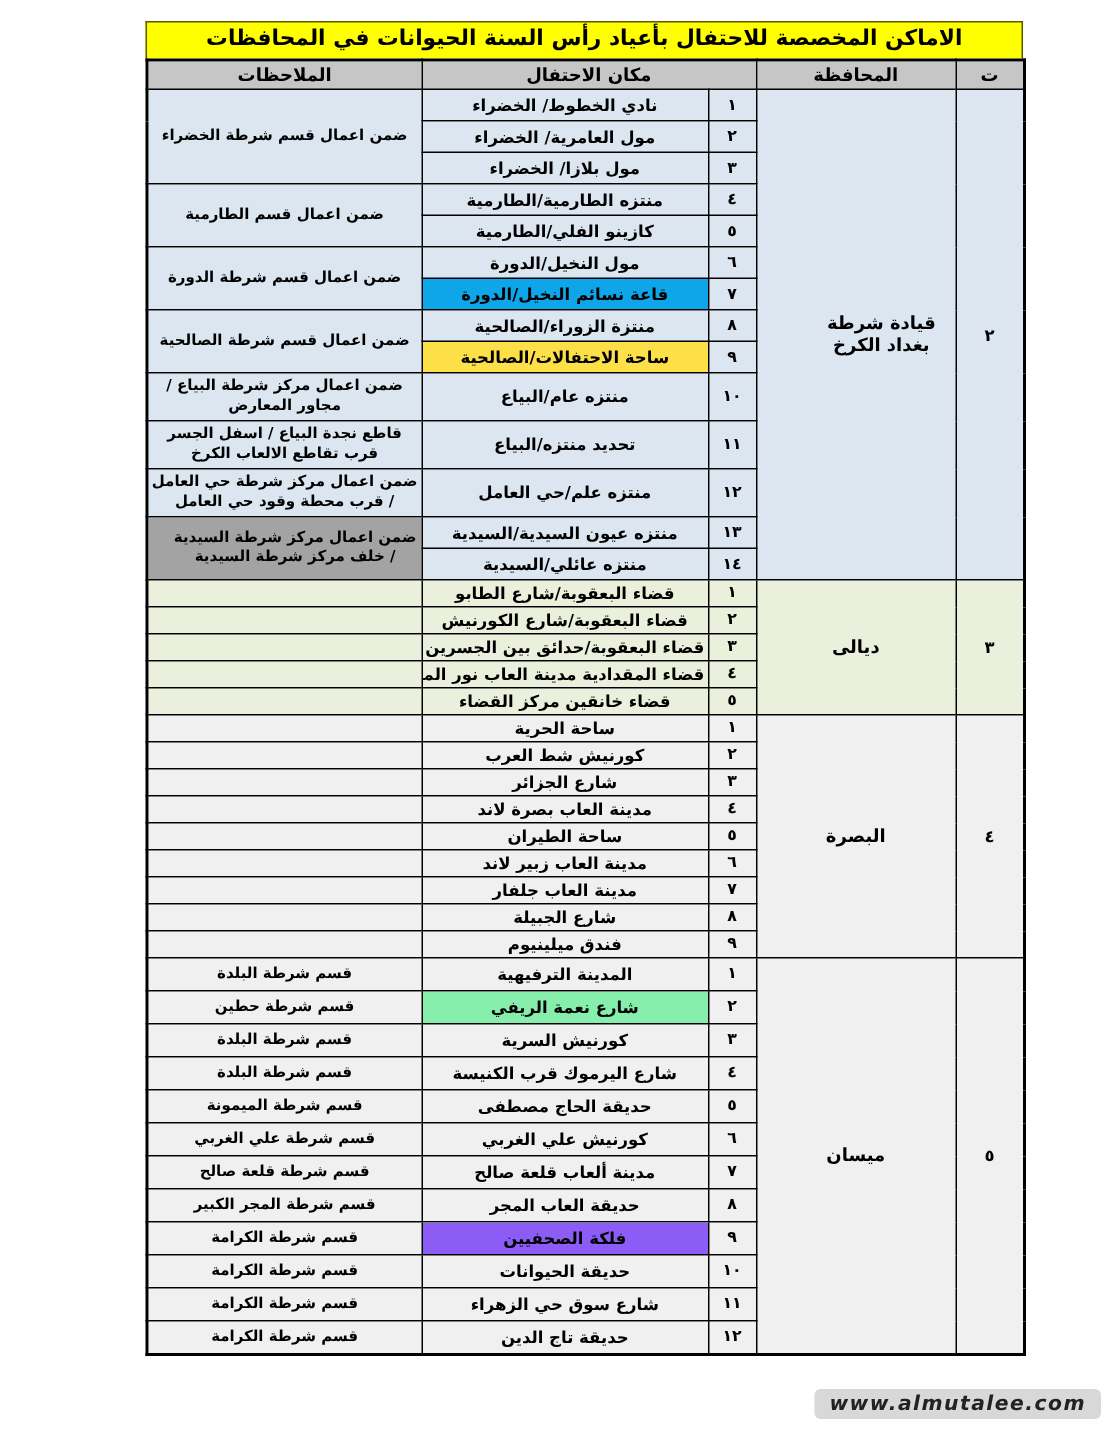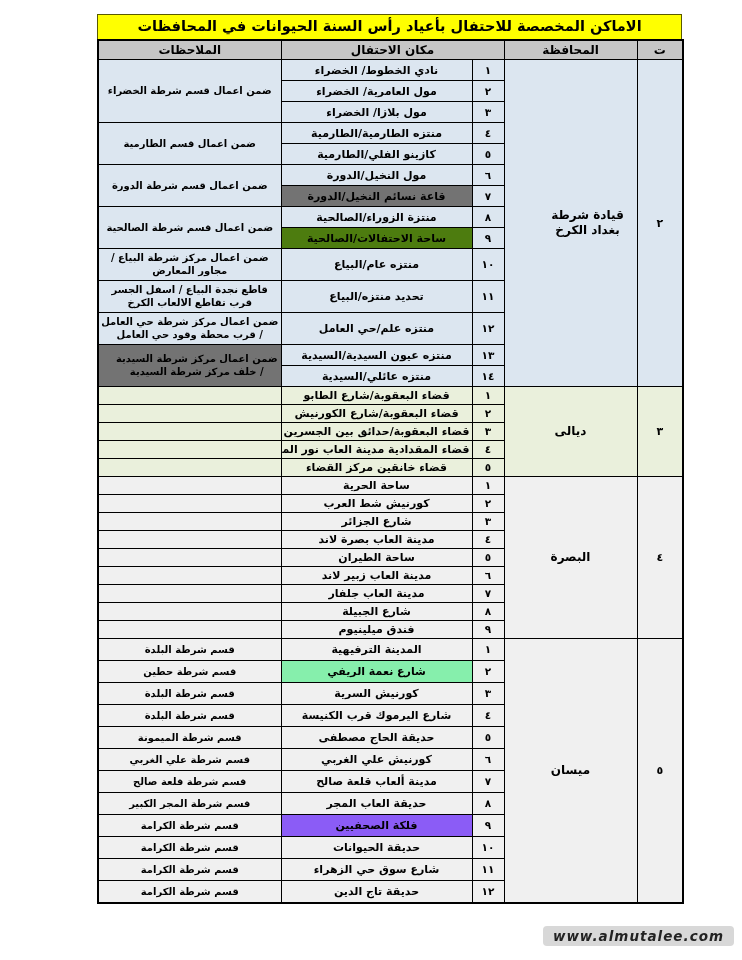--- a/index.html
+++ b/index.html
@@ -104,50 +104,50 @@
             <td class="num-col" style="background: rgb(220, 230, 240);">٥</td>
             <td class="place-col" style="background: rgb(220, 230, 240);">كازينو الفلي/الطارمية</td>
           </tr>
           <tr class="h-s1">
             <td class="num-col" style="background: rgb(220, 230, 240);">٦</td>
             <td class="place-col" style="background: rgb(220, 230, 240);">مول النخيل/الدورة</td>
             <td class="note-col" rowspan="2" style="background: rgb(220, 230, 240);">ضمن اعمال قسم شرطة الدورة</td>
           </tr>
           <tr class="h-s1">
             <td class="num-col" style="background: rgb(220, 230, 240);">٧</td>
-            <td class="place-col" style="background: #737373;">قاعة نسائم النخيل/الدورة</td>
+            <td class="place-col" style="background: #0ea5e9;">قاعة نسائم النخيل/الدورة</td>
           </tr>
           <tr class="h-s1">
             <td class="num-col" style="background: rgb(220, 230, 240);">٨</td>
             <td class="place-col" style="background: rgb(220, 230, 240);">منتزة الزوراء/الصالحية</td>
             <td class="note-col" rowspan="2" style="background: rgb(220, 230, 240);">ضمن اعمال قسم شرطة الصالحية</td>
           </tr>
           <tr class="h-s1">
             <td class="num-col" style="background: rgb(220, 230, 240);">٩</td>
-            <td class="place-col" style="background: #4d7c0f;">ساحة الاحتفالات/الصالحية</td>
+            <td class="place-col" style="background: #fde047;">ساحة الاحتفالات/الصالحية</td>
           </tr>
           <tr class="h-s1 tall">
             <td class="num-col" style="background: rgb(220, 230, 240);">١٠</td>
             <td class="place-col" style="background: rgb(220, 230, 240);">منتزه عام/البياع</td>
             <td class="note-col" rowspan="1" style="background: rgb(220, 230, 240);">ضمن اعمال مركز شرطة البياع /مجاور المعارض</td>
           </tr>
           <tr class="h-s1 tall">
             <td class="num-col" style="background: rgb(220, 230, 240);">١١</td>
             <td class="place-col" style="background: rgb(220, 230, 240);">تحديد منتزه/البياع</td>
             <td class="note-col" rowspan="1" style="background: rgb(220, 230, 240);">قاطع نجدة البياع / اسفل الجسر قرب تقاطع الالعاب الكرخ</td>
           </tr>
           <tr class="h-s1 tall">
             <td class="num-col" style="background: rgb(220, 230, 240);">١٢</td>
             <td class="place-col" style="background: rgb(220, 230, 240);">منتزه علم/حي العامل</td>
             <td class="note-col" rowspan="1" style="background: rgb(220, 230, 240);">ضمن اعمال مركز شرطة حي العامل / قرب محطة وقود حي العامل</td>
           </tr>
           <tr class="h-s1">
             <td class="num-col" style="background: rgb(220, 230, 240);">١٣</td>
             <td class="place-col" style="background: rgb(220, 230, 240);">منتزه عيون السيدية/السيدية</td>
-            <td class="note-col" rowspan="2" style="background: #737373; padding-left: 16px;">ضمن اعمال مركز شرطة السيدية / خلف مركز شرطة السيدية</td>
+            <td class="note-col" rowspan="2" style="background: #a3a3a3; padding-left: 16px;">ضمن اعمال مركز شرطة السيدية / خلف مركز شرطة السيدية</td>
           </tr>
           <tr class="h-s1">
             <td class="num-col" style="background: rgb(220, 230, 240);">١٤</td>
             <td class="place-col" style="background: rgb(220, 230, 240);">منتزه عائلي/السيدية</td>
           </tr>
           <tr class="h-s2">
             <td class="no-col" rowspan="5" style="background: rgb(234, 240, 220);">٣</td>
             <td class="prov-col" rowspan="5" style="background: rgb(234, 240, 220);">ديالى</td>
             <td class="num-col" style="background: rgb(234, 240, 220);">١</td>
             <td class="place-col" style="background: rgb(234, 240, 220);">قضاء البعقوبة/شارع الطابو</td>

